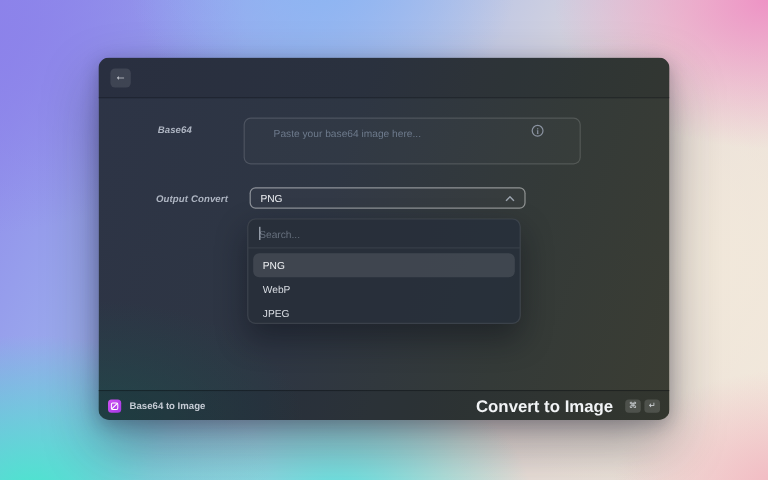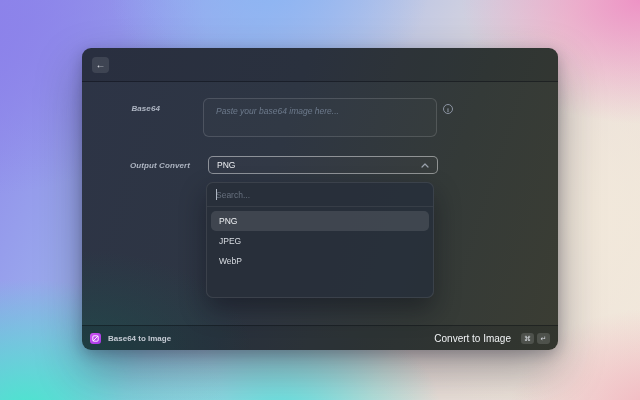--- a/index.html
+++ b/index.html
@@ -42,43 +42,43 @@
     display:flex;align-items:center;justify-content:center;
     font-size:10px;line-height:1;cursor:pointer;
   }
   .field-label{
     position:absolute;color:#aeb5c2;font-size:8px;font-weight:700;
     text-align:right;width:80px;letter-spacing:0.1px;font-style:italic;
   }
   .lbl-base64{left:-2px;top:56px;}
   .lbl-format{left:28px;top:113px;}
   .b64-textarea{
-    position:absolute;left:121px;top:50px;width:234px;height:39px;
+    position:absolute;left:121px;top:50px;width:281px;height:39px;
     box-sizing:border-box;border:1px solid rgba(255,255,255,0.14);
     border-radius:6px;background:rgba(255,255,255,0.015);
     color:#dfe3e8;font-size:8.5px;font-family:inherit;
-    padding:7px 12px;resize:none;outline:none;font-style:italic;
+    padding:7px 24px;resize:none;outline:none;
   }
   .b64-textarea::placeholder{color:#6d7a8c;opacity:1;}
   .info-icon{
     position:absolute;left:361px;top:56px;width:10px;height:10px;
     border:1px solid #8b93a1;border-radius:50%;
     color:#8b93a1;font-size:7px;font-weight:700;line-height:10px;
     text-align:center;box-sizing:border-box;font-family:"Liberation Serif",serif;
   }
   .select-box{
     position:absolute;left:126px;top:108px;width:230px;height:18px;
     box-sizing:border-box;border:1px solid rgba(255,255,255,0.45);
     border-radius:5px;background:rgba(255,255,255,0.02);
     display:flex;align-items:center;cursor:pointer;
   }
   .select-value{color:#eceef2;font-size:8.5px;font-weight:500;padding-left:8px;flex:1;}
   .select-chevron{padding-right:8px;display:flex;align-items:center;}
   .dropdown{
-    position:absolute;left:124px;top:134px;width:228px;height:116px;
+    position:absolute;left:124px;top:134px;width:228px;height:88px;
     box-sizing:border-box;background:rgba(40,48,58,0.97);
     border:1px solid rgba(255,255,255,0.09);border-radius:7px;
     box-shadow:0 12px 26px rgba(10,14,22,0.45);
   }
   .dd-search{
     height:23px;border-bottom:1px solid rgba(255,255,255,0.07);
     display:flex;align-items:center;padding:0 9px;position:relative;
   }
   .dd-search input{
     background:transparent;border:none;outline:none;width:100%;
@@ -104,21 +104,21 @@
     padding:0 8px;
   }
   .app-icon{
     width:11px;height:11px;border-radius:3px;
     background:linear-gradient(135deg,#cf52f2 0%,#a438e6 100%);
     display:flex;align-items:center;justify-content:center;
     flex:0 0 auto;
   }
   .app-title{color:#c6ccd5;font-size:8px;font-weight:600;margin-left:7px;}
   .footer-spacer{flex:1;}
-  .action-label{color:#f1f3f5;font-size:10px;font-weight:400;margin-right:7px;}
+  .action-label{color:#f1f3f5;font-size:14px;font-weight:700;margin-right:7px;}
   .keycap{
     width:13px;height:11px;border-radius:3px;
     background:rgba(255,255,255,0.14);
     color:#d8dce1;font-size:7px;line-height:11px;text-align:center;
     margin-left:3px;cursor:pointer;
   }
 </style>
 </head>
 <body>
 
@@ -145,22 +145,22 @@
       </span>
     </div>
 
     <div class="dropdown">
       <div class="dd-search">
         <div class="text-cursor"></div>
         <input type="text" placeholder="Search..." style="">
       </div>
       <div class="dd-options">
         <div class="dd-option selected">PNG</div>
+        <div class="dd-option">WebP</div>
         <div class="dd-option">JPEG</div>
-        <div class="dd-option">WebP</div>
       </div>
     </div>
 
     <div class="footer">
       <div class="app-icon">
         <svg width="7" height="7" viewBox="0 0 7 7">
           <rect x="0.8" y="0.8" width="5.4" height="5.4" rx="1.2" fill="none" stroke="#ffffff" stroke-width="0.9"></rect>
           <path d="M1.2 5.8 L5.8 1.2" stroke="#ffffff" stroke-width="0.9" stroke-linecap="round"></path>
         </svg>
       </div>

